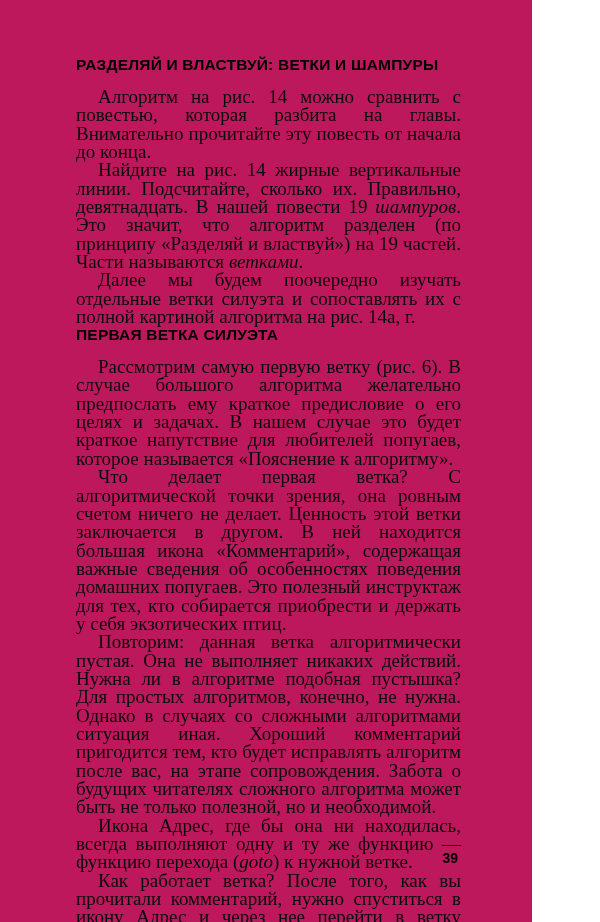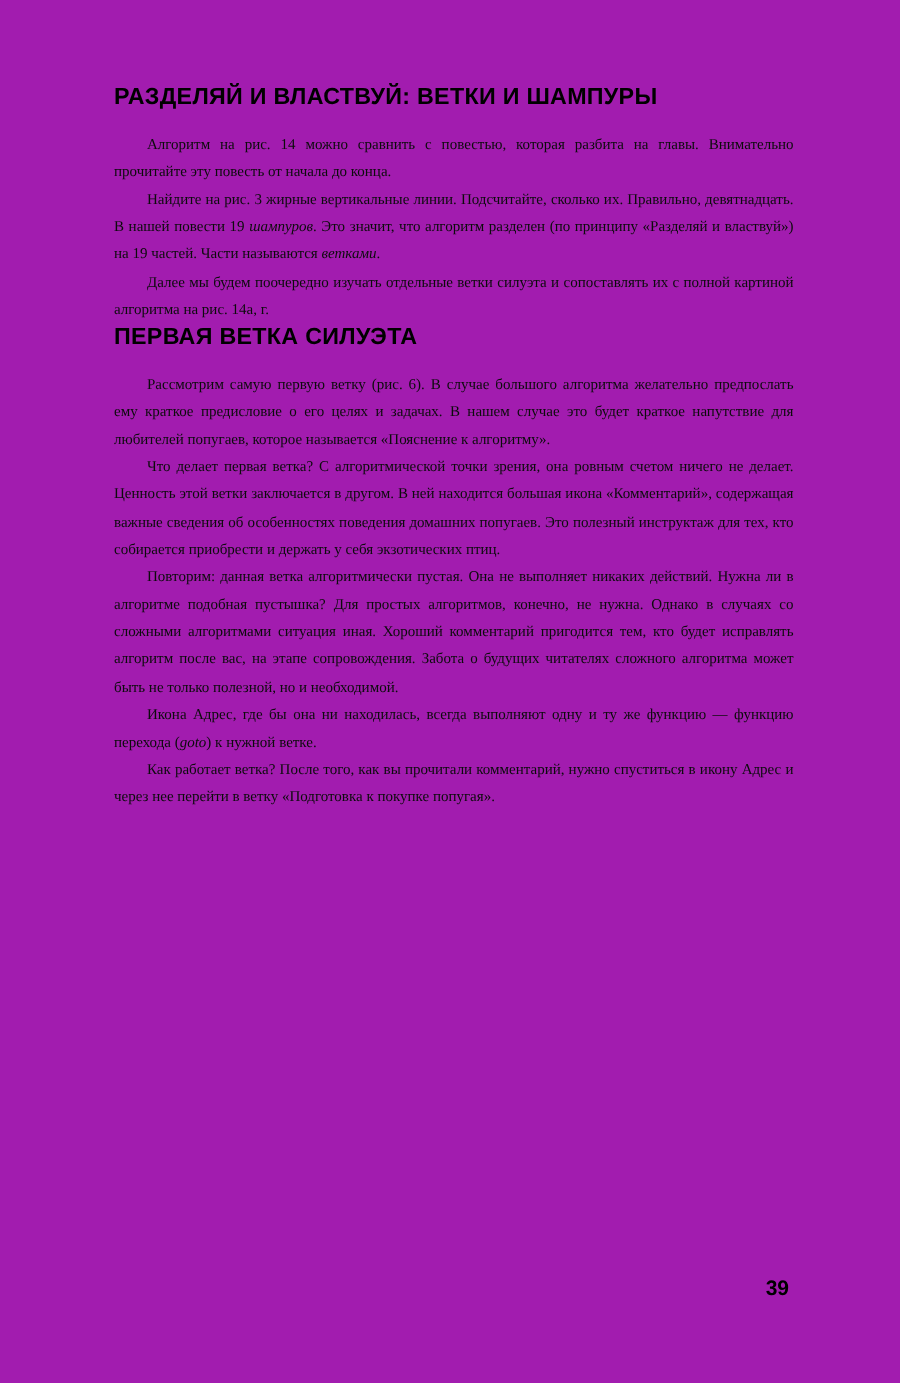--- a/index.html
+++ b/index.html
@@ -2,43 +2,43 @@
 <html lang="ru"><head>
 <meta charset="utf-8">
 <style>
   html, body {
     margin: 0;
     padding: 0;
     background: #ffffff;
   }
   .page {
     position: relative;
-    width: 600px;
+    width: 532px;
     height: 922px;
-    background: #a21caf;
+    background: #be185d;
     box-sizing: border-box;
     padding: 56px 71px 0 76px;
     font-family: "Liberation Serif", "DejaVu Serif", serif;
     color: #0c0c0c;
     overflow: hidden;
   }
   .section-heading {
     font-family: "Liberation Sans", "DejaVu Sans", sans-serif;
     font-weight: 700;
     font-size: 15.5px;
     line-height: 1.15;
     letter-spacing: 0.2px;
     color: #000000;
     margin: 0 0 14px 0;
   }
   .section + .section .section-heading {
   }
   .para {
     margin: 0;
-    font-size: 10px;
+    font-size: 19px;
     line-height: 18.35px;
     text-align: justify;
     text-indent: 22px;
     color: #0c0c0c;
   }
   .para i {
     font-style: italic;
     margin-top: 12px;
   }
   .page-number {
@@ -52,21 +52,21 @@
   }
 </style>
 </head>
 <body>
 
 <div class="page">
 
   <section class="section">
     <h2 class="section-heading">РАЗДЕЛЯЙ И ВЛАСТВУЙ: ВЕТКИ И ШАМПУРЫ</h2>
     <p class="para"><span>Алгоритм на рис. 14 можно сравнить с повестью, которая разбита на главы. Внимательно прочитайте эту повесть от начала до конца.</span></p>
-    <p class="para"><span>Найдите на рис. 3 жирные вертикальные линии. Подсчитайте, сколько их. Правильно, девятнадцать. В нашей повести 19 </span><i>шампуров</i><span>. Это значит, что алгоритм разделен (по принципу «Разделяй и властвуй») на 19 частей. Части называются </span><i>ветками</i><span>.</span></p>
+    <p class="para"><span>Найдите на рис. 14 жирные вертикальные линии. Подсчитайте, сколько их. Правильно, девятнадцать. В нашей повести 19 </span><i>шампуров</i><span>. Это значит, что алгоритм разделен (по принципу «Разделяй и властвуй») на 19 частей. Части называются </span><i>ветками</i><span>.</span></p>
     <p class="para"><span>Далее мы будем поочередно изучать отдельные ветки силуэта и сопоставлять их с полной картиной алгоритма на рис. 14а, г.</span></p>
   </section>
 
   <section class="section">
     <h2 class="section-heading">ПЕРВАЯ ВЕТКА СИЛУЭТА</h2>
     <p class="para"><span>Рассмотрим самую первую ветку (рис. 6). В случае большого алгоритма желательно предпослать ему краткое предисловие о его целях и задачах. В нашем случае это будет краткое напутствие для любителей попугаев, которое называется «Пояснение к алгоритму».</span></p>
     <p class="para"><span>Что делает первая ветка? С алгоритмической точки зрения, она ровным счетом ничего не делает. Ценность этой ветки заключается в другом. В ней находится большая икона «Комментарий», содержащая важные сведения об особенностях поведения домашних попугаев. Это полезный инструктаж для тех, кто собирается приобрести и держать у себя экзотических птиц.</span></p>
     <p class="para"><span>Повторим: данная ветка алгоритмически пустая. Она не выполняет никаких действий. Нужна ли в алгоритме подобная пустышка? Для простых алгоритмов, конечно, не нужна. Однако в случаях со сложными алгоритмами ситуация иная. Хороший комментарий пригодится тем, кто будет исправлять алгоритм после вас, на этапе сопровождения. Забота о будущих читателях сложного алгоритма может быть не только полезной, но и необходимой.</span></p>
     <p class="para"><span>Икона Адрес, где бы она ни находилась, всегда выполняют одну и ту же функцию — функцию перехода (</span><i>goto</i><span>) к нужной ветке.</span></p>
     <p class="para"><span>Как работает ветка? После того, как вы прочитали комментарий, нужно спуститься в икону Адрес и через нее перейти в ветку «Подготовка к покупке попугая».</span></p>

